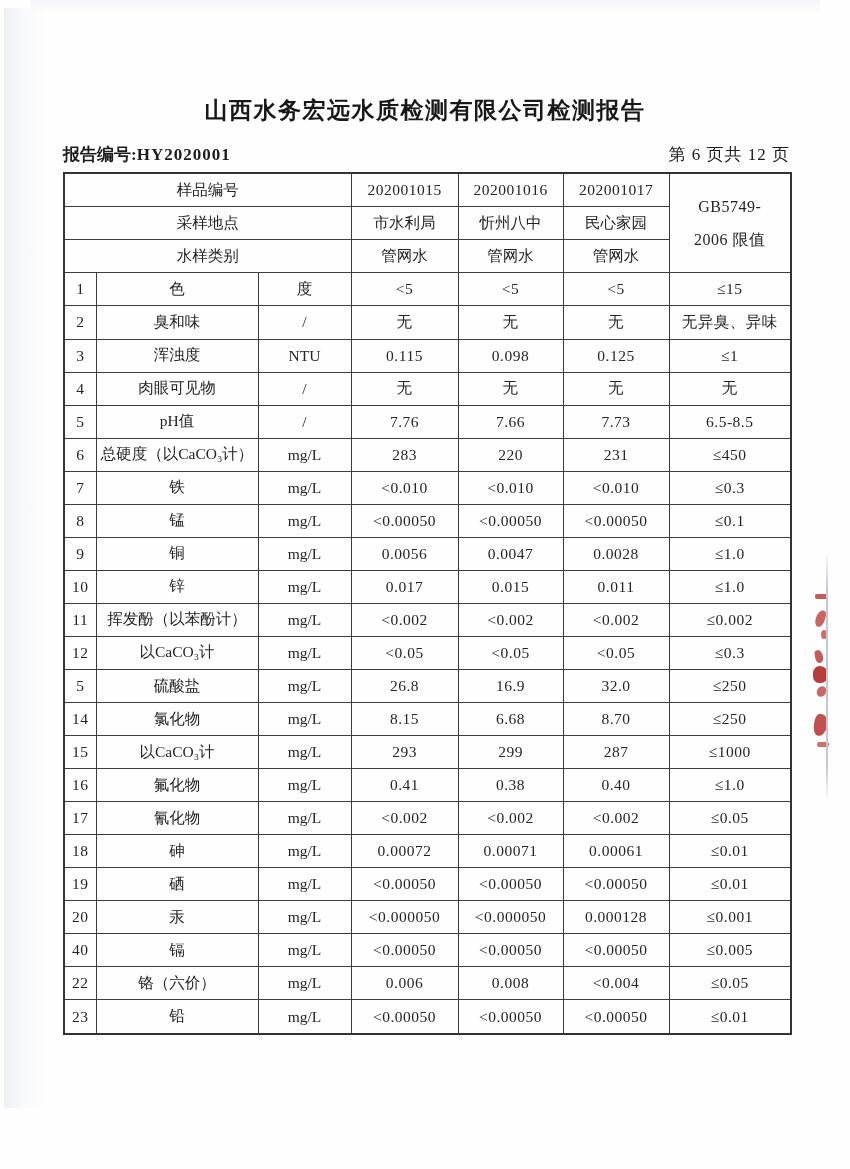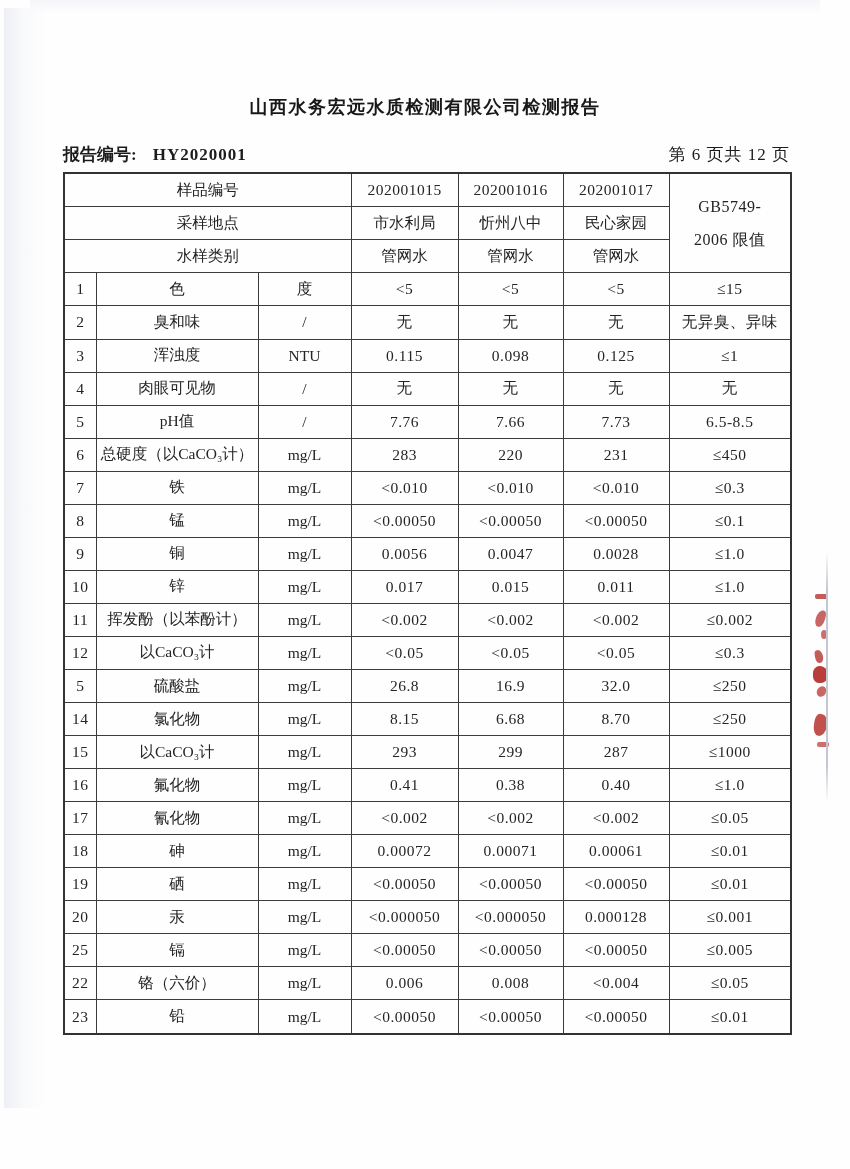--- a/index.html
+++ b/index.html
@@ -17,30 +17,30 @@
     background:linear-gradient(90deg, #e9ebf2 0%, rgba(240,242,247,0.55) 45%, rgba(255,255,255,0) 100%);
     opacity:.75;pointer-events:none;
   }
   .scan-shadow-top{
     position:absolute;left:30px;top:0;width:790px;height:14px;
     background:linear-gradient(180deg,#f0f1f6 0%, rgba(255,255,255,0) 100%);
     opacity:.6;pointer-events:none;
   }
   .title{
     position:absolute;top:95px;left:0;width:100%;
-    text-align:center;font-size:18px;font-weight:bold;letter-spacing:1.5px;
+    text-align:center;font-size:23px;font-weight:bold;letter-spacing:1.5px;
     color:#181818;
   }
   .meta{
     position:absolute;top:143px;left:63px;width:727px;
     display:flex;justify-content:space-between;align-items:baseline;
     font-size:17px;color:#1c1c1c;
   }
   .meta .report-no-label{font-weight:600;margin-top:27px;}
-  .meta .report-no-value{margin-left:16px;letter-spacing:1px;font-weight:600;}
+  .meta .report-no-value{margin-left:0;letter-spacing:1px;font-weight:600;}
   .meta .page-indicator{letter-spacing:1px;text-align:right;}
   table.results{
     position:absolute;top:172px;left:63px;
     width:727px;height:863px;
     border-collapse:collapse;table-layout:fixed;
     font-size:15.5px;
   }
   table.results td{
     border:1.5px solid #3b3b3b;
     text-align:center;vertical-align:middle;
@@ -297,21 +297,21 @@
         <tr>
           <td class="num">20</td>
           <td class="param">汞</td>
           <td>mg/L</td>
           <td class="num">&lt;0.000050</td>
           <td class="num">&lt;0.000050</td>
           <td class="num">0.000128</td>
           <td class="num">≤0.001</td>
         </tr>
         <tr>
-          <td class="num">25</td>
+          <td class="num">40</td>
           <td class="param">镉</td>
           <td>mg/L</td>
           <td class="num">&lt;0.00050</td>
           <td class="num">&lt;0.00050</td>
           <td class="num">&lt;0.00050</td>
           <td class="num">≤0.005</td>
         </tr>
         <tr>
           <td class="num">22</td>
           <td class="param">铬（六价）</td>

